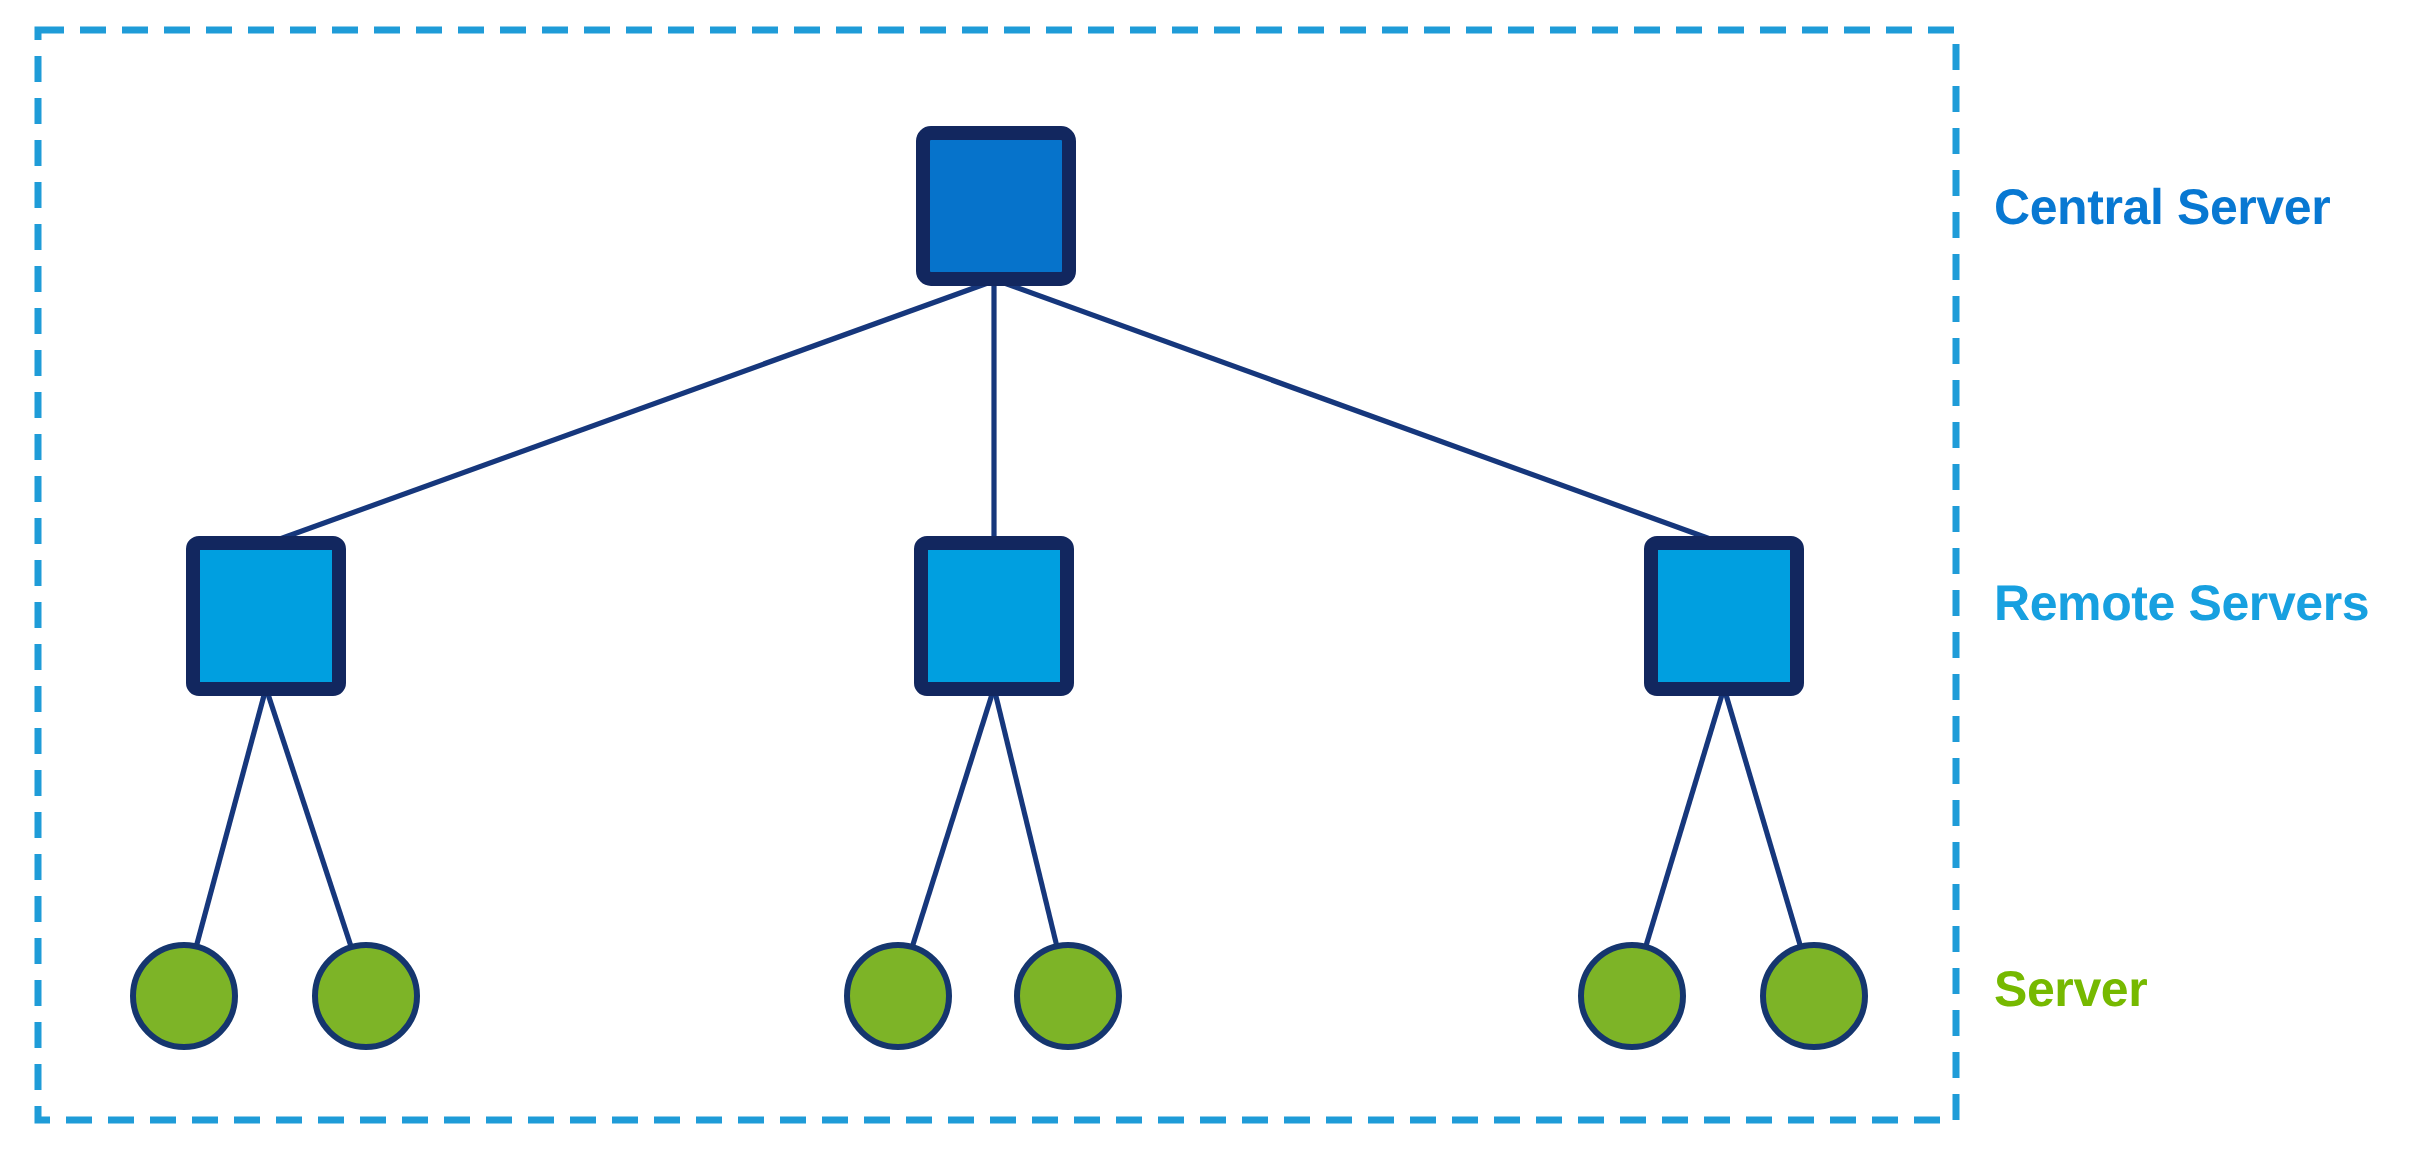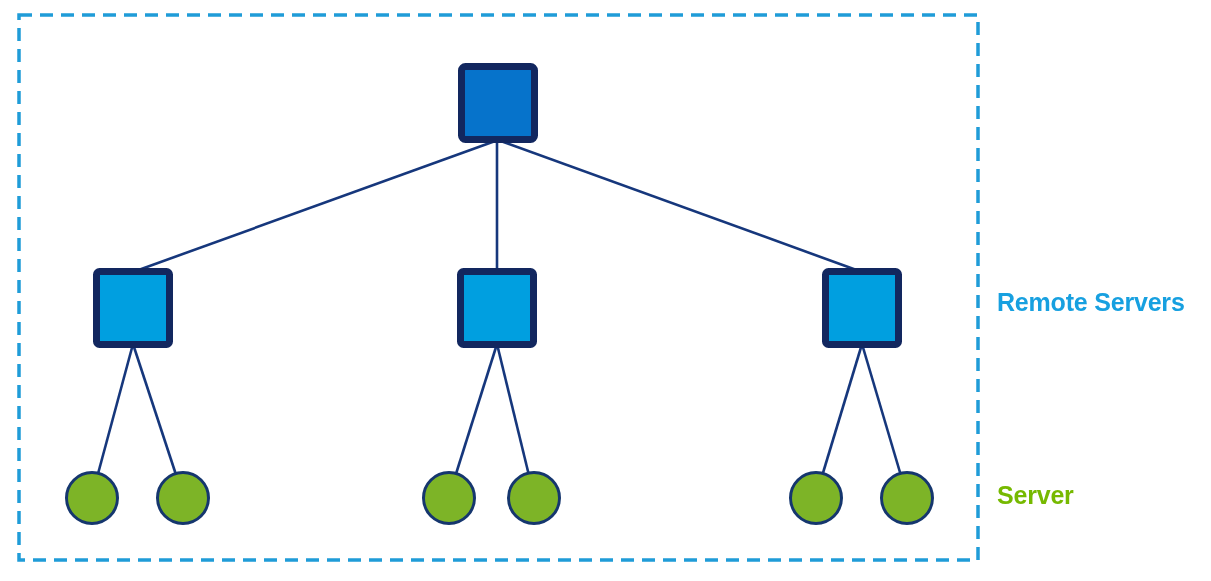--- a/index.html
+++ b/index.html
@@ -86,17 +86,18 @@
     <rect class="remote-square" x="825.5" y="271.5" width="73" height="73" rx="3"></rect>
 
     <circle class="poller-circle" cx="92" cy="498" r="25.5"></circle>
     <circle class="poller-circle" cx="183" cy="498" r="25.5"></circle>
     <circle class="poller-circle" cx="449" cy="498" r="25.5"></circle>
     <circle class="poller-circle" cx="534" cy="498" r="25.5"></circle>
     <circle class="poller-circle" cx="816" cy="498" r="25.5"></circle>
     <circle class="poller-circle" cx="907" cy="498" r="25.5"></circle>
   </svg>
 
+  <div class="tier-label label-central">Central Server</div>
 
   <div class="tier-label label-remote">Remote Servers</div>
 
   <div class="tier-label label-pollers">Server</div>
 </div>
 
 </body></html>

